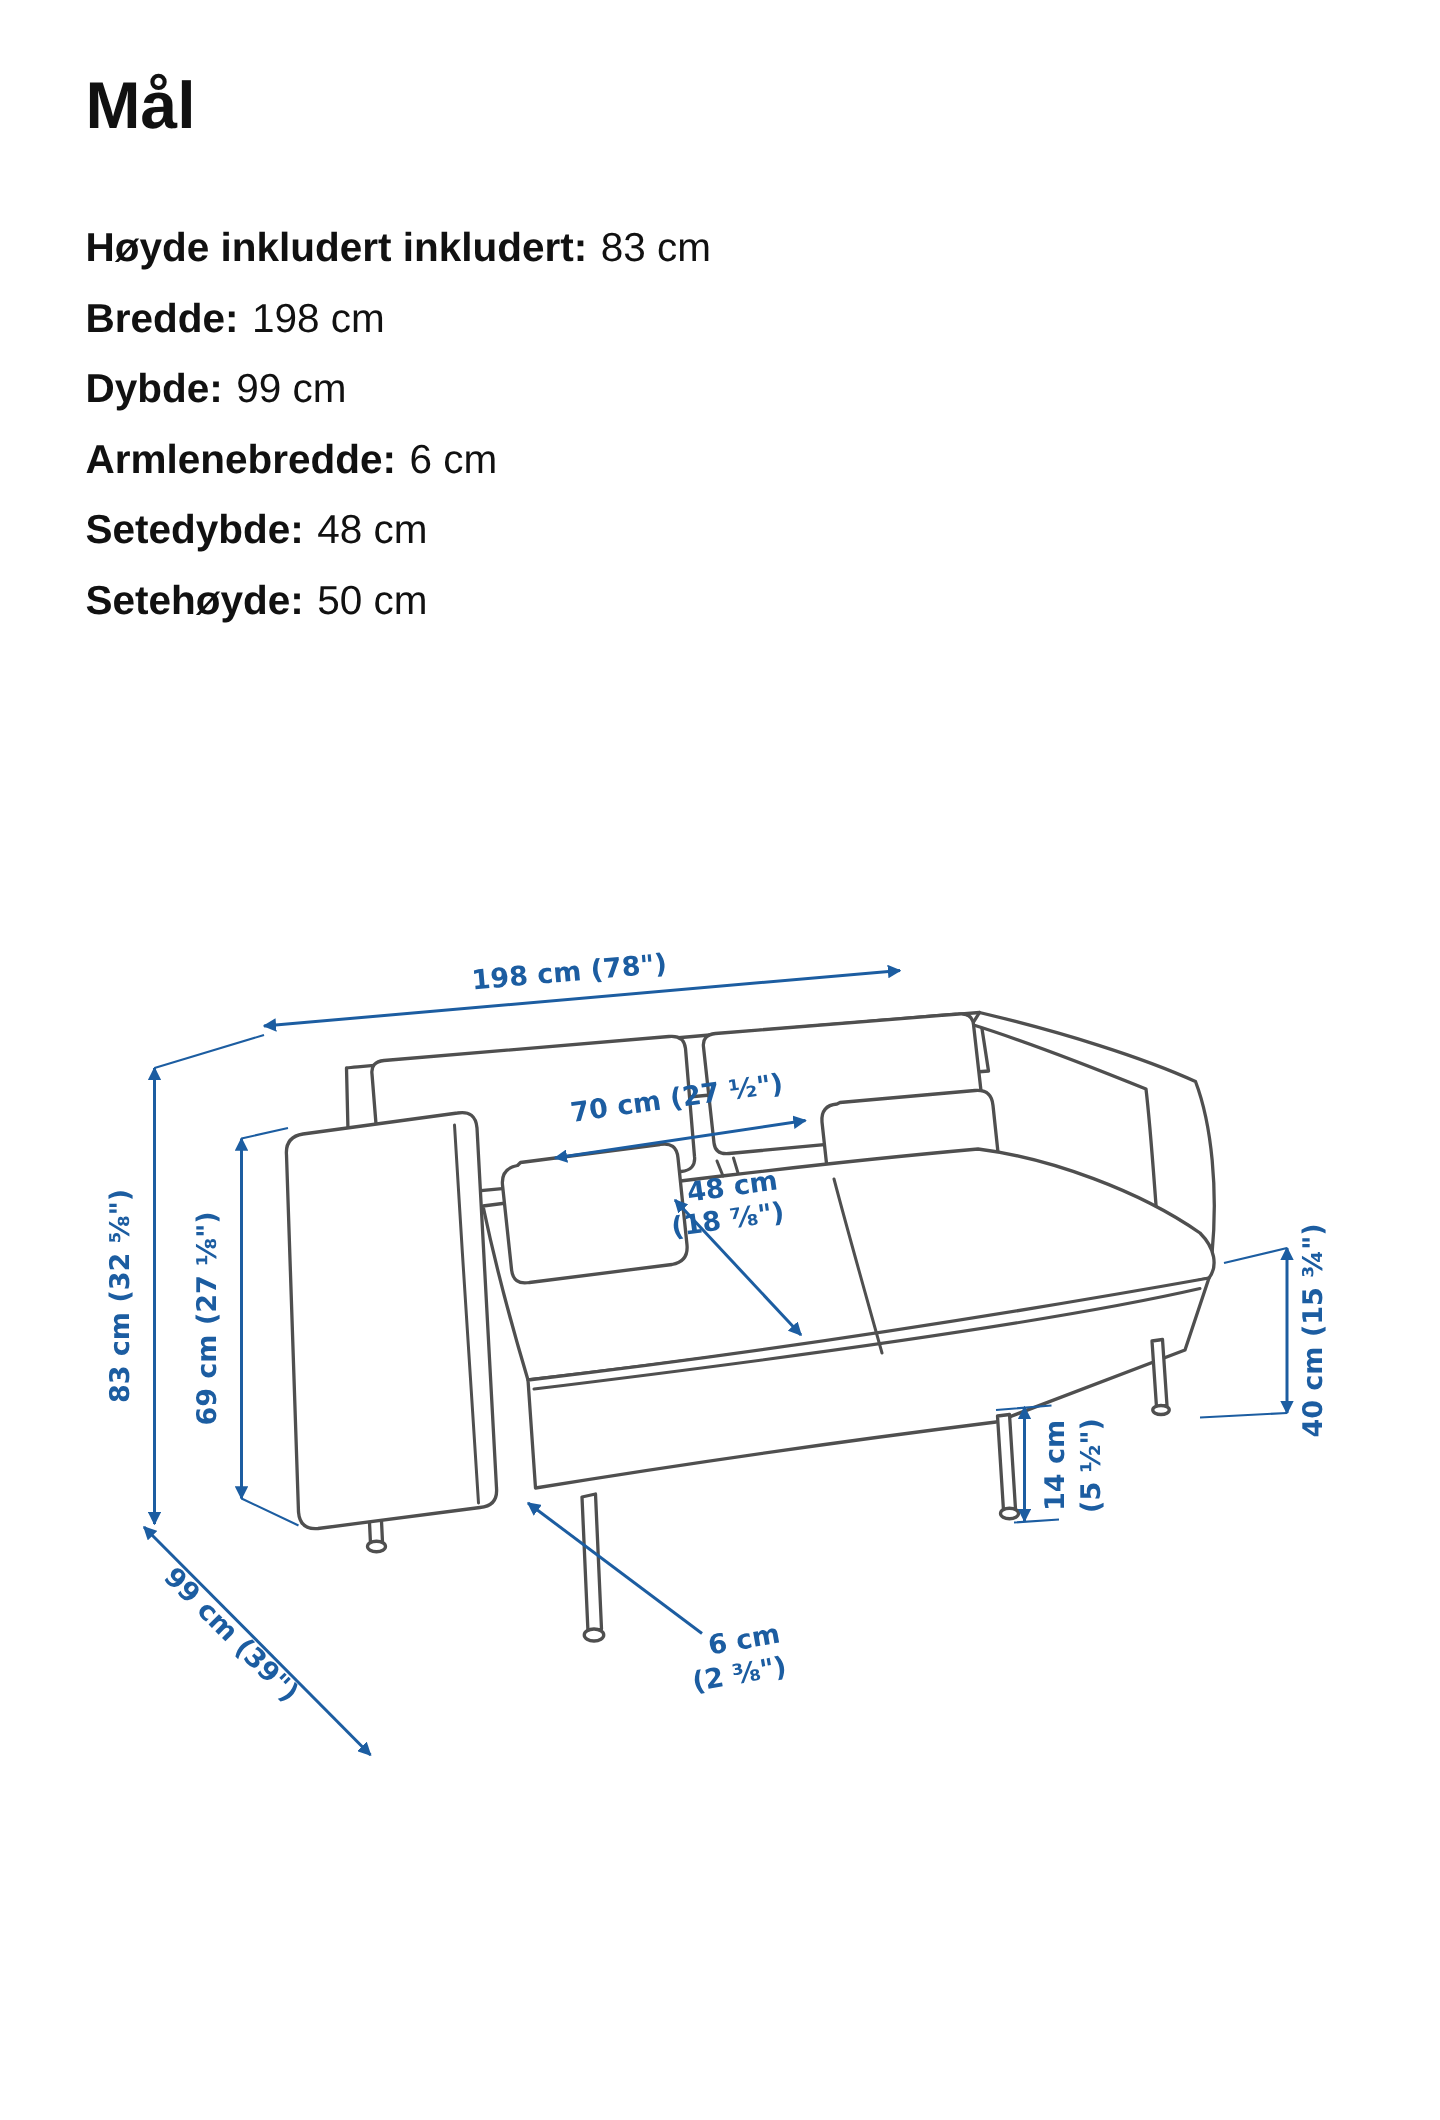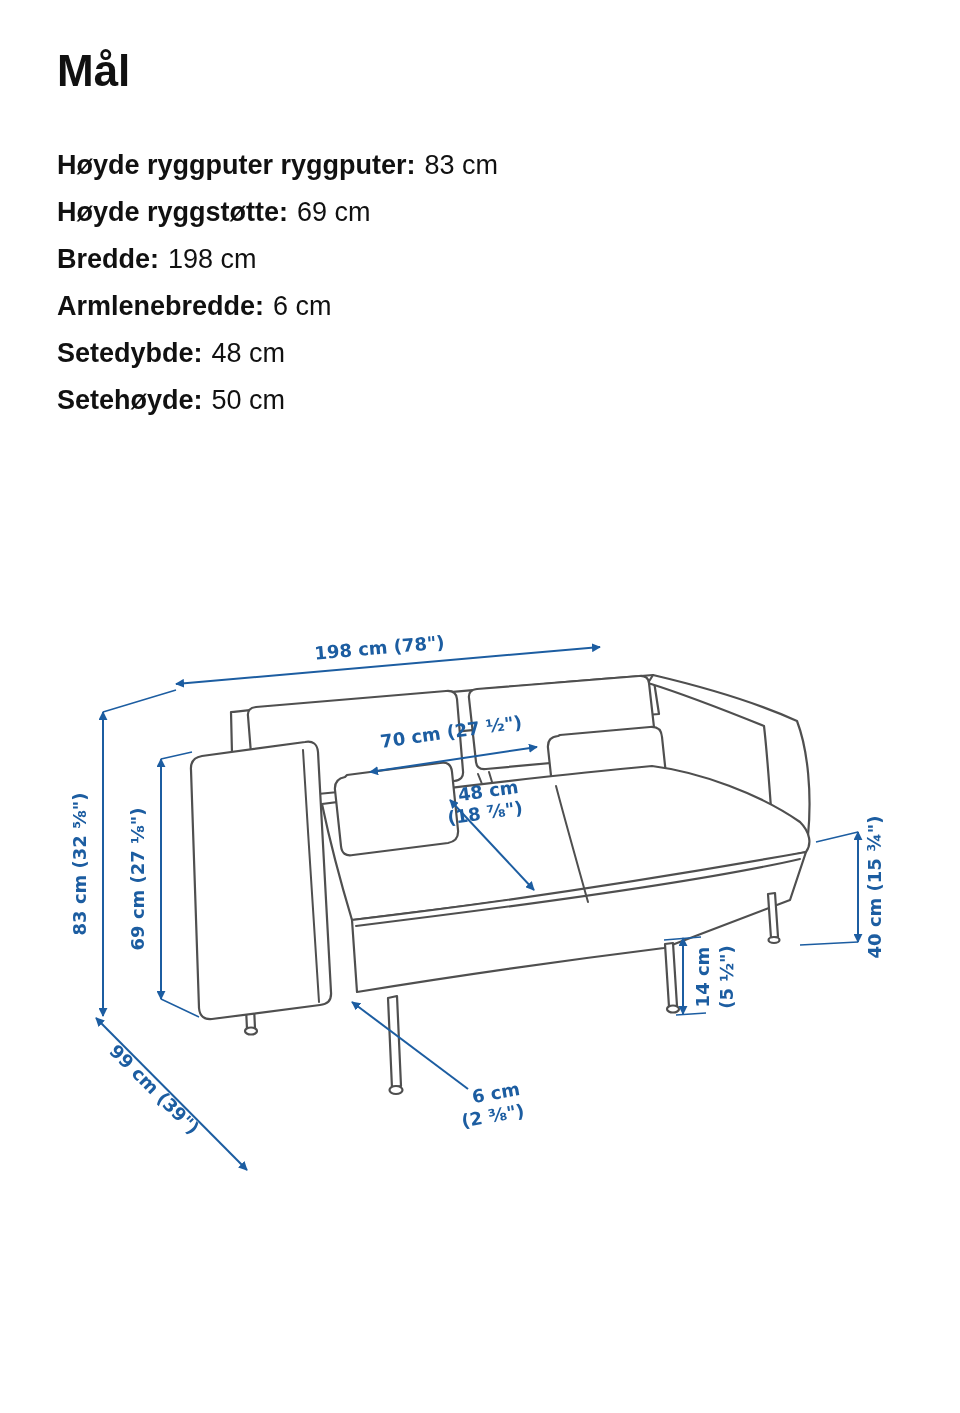--- a/index.html
+++ b/index.html
@@ -27,27 +27,27 @@
   .sofa-line{stroke:#4f4f4f;stroke-width:2;fill:none;stroke-linecap:round;}
 </style>
 </head>
 <body>
 
 <div class="content">
   <h1 class="page-title">Mål</h1>
 
   <div class="spec-list">
     <div class="spec-row">
-      <span class="spec-label">Høyde ryggputer ryggputer:</span><span class="spec-value">83 cm</span>
-    </div>
-    <div class="spec-row">
-      <span class="spec-label">Høyde ryggstøtte:</span><span class="spec-value">69 cm</span>
+      <span class="spec-label">Høyde inkludert inkludert:</span><span class="spec-value">83 cm</span>
     </div>
     <div class="spec-row">
       <span class="spec-label">Bredde:</span><span class="spec-value">198 cm</span>
+    </div>
+    <div class="spec-row">
+      <span class="spec-label">Dybde:</span><span class="spec-value">99 cm</span>
     </div>
     <div class="spec-row">
       <span class="spec-label">Armlenebredde:</span><span class="spec-value">6 cm</span>
     </div>
     <div class="spec-row">
       <span class="spec-label">Setedybde:</span><span class="spec-value">48 cm</span>
     </div>
     <div class="spec-row">
       <span class="spec-label">Setehøyde:</span><span class="spec-value">50 cm</span>
     </div>

